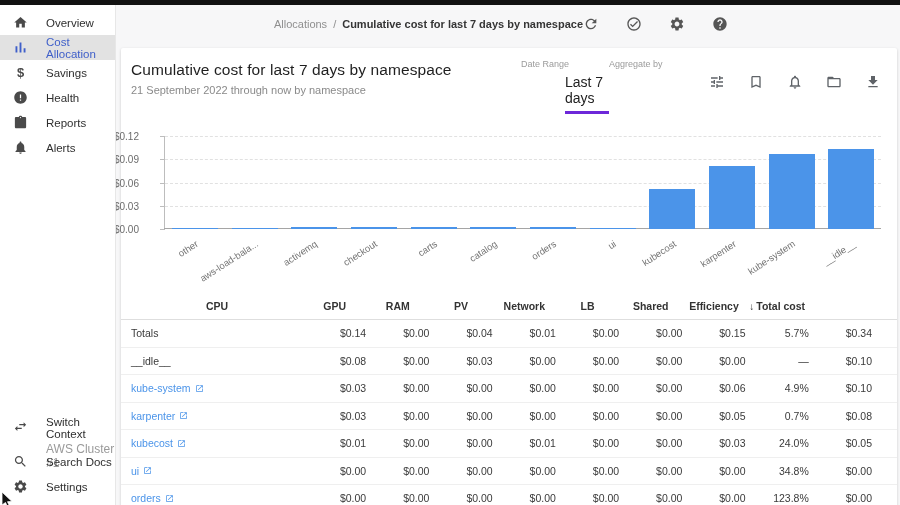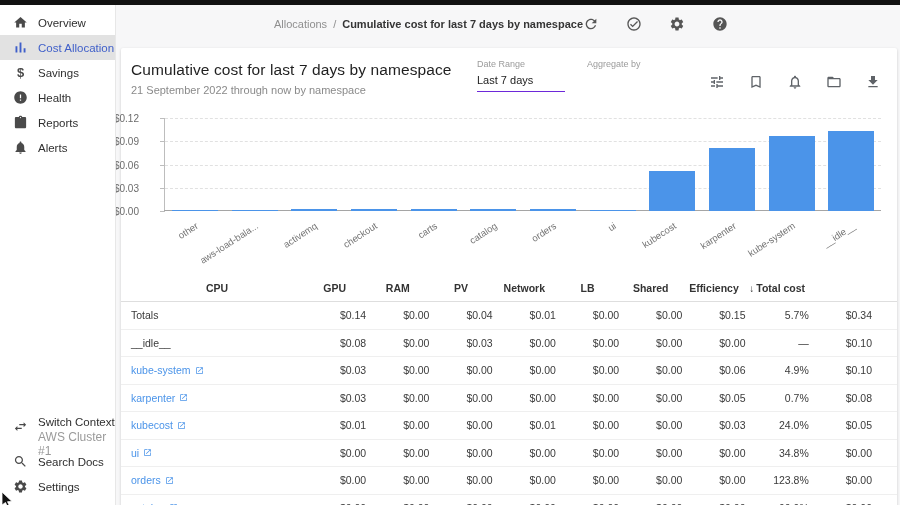--- a/index.html
+++ b/index.html
@@ -2,21 +2,21 @@
 <html><head>
 <meta charset="utf-8">
 <style>
   * { margin:0; padding:0; box-sizing:border-box; }
   html,body { width:900px; height:505px; overflow:hidden; font-family:"Liberation Sans", sans-serif; background:#f7f7f8; }
   .top-black { position:absolute; top:0; left:0; width:900px; height:5px; background:#121212; z-index:30; }
 
   
   .sidebar { position:absolute; top:5px; left:0; bottom:0; width:116px; background:#ffffff; border-right:1px solid #e7e7e7; display:flex; flex-direction:column; justify-content:space-between; z-index:20; }
   .side-group { padding-top:5px; }
-  .side-item { height:25px; display:flex; align-items:center; gap:10px; padding-left:13px; font-size:11.5px; color:#2f2f2f; cursor:pointer; }
+  .side-item { height:25px; display:flex; align-items:center; gap:18px; padding-left:13px; font-size:11.5px; color:#2f2f2f; cursor:pointer; }
   .side-item svg { width:15px; height:15px; fill:#4a4a4a; flex:none; }
   .side-item.active { background:#e2e2e2; color:#3f5fc9; }
   .side-item.active svg { fill:#3f5fc9; }
   .dollar-glyph { width:15px; text-align:center; font-weight:bold; font-size:13px; color:#4a4a4a; }
   .side-footer { padding-bottom:6px; }
   .side-item.two-line { height:36px; align-items:flex-start; padding-top:3px; }
   .side-item.two-line svg { margin-top:3px; }
   .stack { display:flex; flex-direction:column; gap:2px; }
   .sub { font-size:12px; color:#9a9a9a; }
 
@@ -27,25 +27,25 @@
   .crumb-current { color:#353535; font-weight:bold; }
   .crumb-link { cursor:pointer; }
   .top-actions { display:flex; gap:27px; align-items:center; }
   .top-actions svg { width:16px; height:16px; fill:#565656; cursor:pointer; }
 
   
   .card { position:absolute; left:4px; right:3px; top:43px; height:470px; background:#fff; border-radius:2px; box-shadow:0 1px 3px rgba(0,0,0,0.18); }
   .card-head { display:flex; justify-content:space-between; align-items:flex-start; padding:13px 16px 0 10px; }
   .page-title { font-size:15.5px; font-weight:500; color:#1f1f1f; letter-spacing:0.1px; }
   .page-subtitle { font-size:11px; color:#8a8a8a; margin-top:5px; }
-  .head-right { display:flex; align-items:flex-start; gap:22px; margin-top:-2px; }
+  .head-right { display:flex; align-items:flex-start; margin-top:-2px; }
   .field { width:88px; cursor:pointer; }
   .field.wide { width:100px; }
   .field-label { font-size:9px; color:#9b9b9b; }
-  .field-value { font-size:11px; color:#222; padding:5px 0 5px; border-bottom:1px solid #6d28d9; }
+  .field-value { font-size:14px; color:#222; padding:5px 0 5px; border-bottom:3px solid #6d28d9;margin-left:44px; }
   .head-icons { display:flex; gap:23px; margin-top:15px; }
   .head-icons svg { width:16px; height:16px; fill:#5f6368; cursor:pointer; }
 
   
   .chart { position:relative; height:160px; margin:8px 16px 0 10px; }
   .ylabels { position:absolute; left:0; top:14px; height:93px; width:28px; }
   .ylabels span { position:absolute; right:20px; transform:translateY(-50%); font-size:10px; color:#6b6b6b; white-space:nowrap; }
   .yl0{top:0} .yl1{top:25%} .yl2{top:50%} .yl3{top:75%} .yl4{top:100%}
   .plot { position:absolute; left:33px; right:0; top:14px; height:93px; border-left:1px solid #bdbdbd; }
   .gridline { position:absolute; left:0; right:0; height:0; border-top:1px dashed #e1e1e1; }

